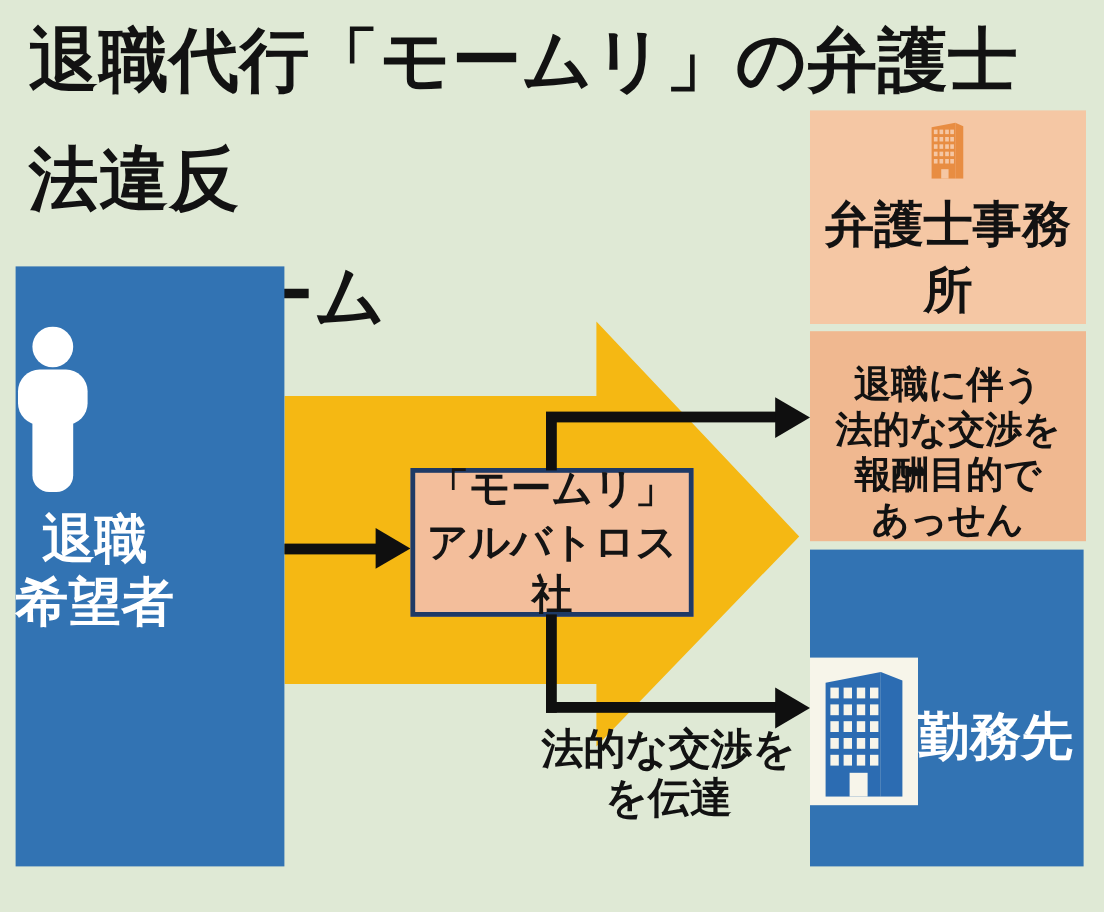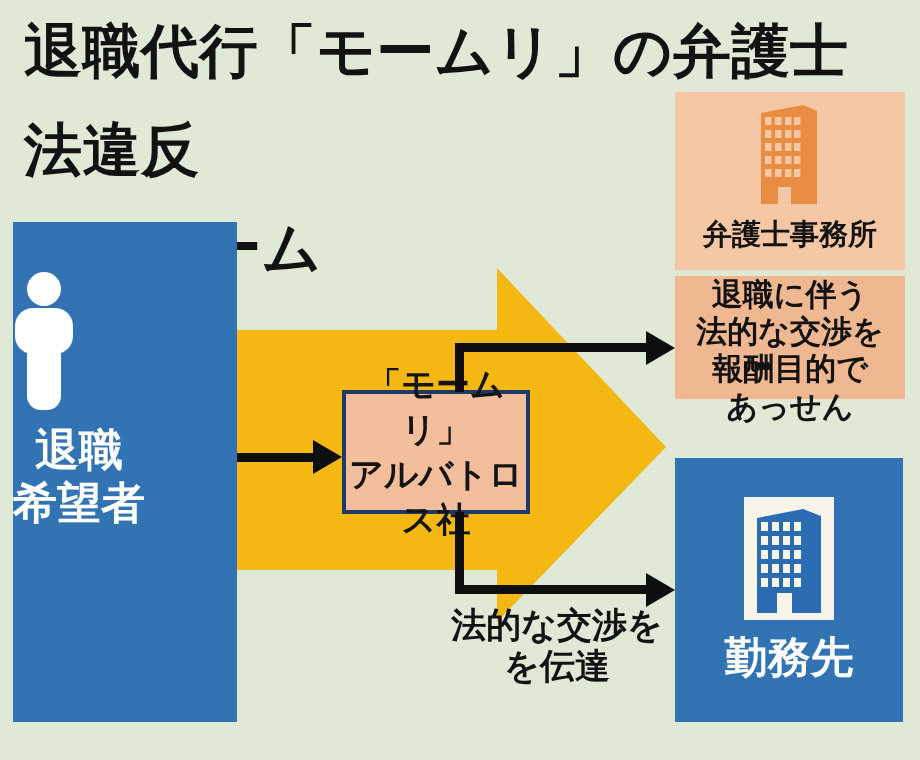--- a/index.html
+++ b/index.html
@@ -55,54 +55,54 @@
   #elbow-down-h{left:455px;top:585px;width:192px;height:9px;}
   #elbow-down-head{left:646px;top:573px;}
 
   #notify-label{
     left:432px;top:604px;width:250px;text-align:center;
     font-size:35px;font-weight:800;color:#121212;line-height:1.18;
   }
 
   
   #agency-box{
-    left:342px;top:390px;width:188px;height:124px;
+    left:342px;top:390px;width:236px;height:124px;
     background:#f3be9b;border:4px solid #1e3a66;box-sizing:border-box;
     display:flex;align-items:center;justify-content:center;
   }
   #agency-label{
     text-align:center;font-size:34px;font-weight:700;color:#141414;line-height:1.32;
   }
 
   
   #law-office-box{
     left:675px;top:92px;width:230px;height:178px;
     background:#f5c7a4;
     display:flex;flex-direction:column;align-items:center;
     padding-top:8px;box-sizing:border-box;
   }
   #law-office-label{
-    margin-top:11px;font-size:29px;font-weight:700;color:#121212;text-align:center;
+    margin-top:11px;font-size:41px;font-weight:700;color:#121212;text-align:center;
   }
 
   
   #referral-box{
-    left:675px;top:276px;width:230px;height:123px;
+    left:675px;top:276px;width:230px;height:175px;
     background:#f0b890;
-    display:flex;align-items:flex-start;justify-content:center;box-sizing:border-box;
+    display:flex;align-items:flex-end;justify-content:center;box-sizing:border-box;
   }
   #referral-text{
     text-align:center;font-size:31px;font-weight:800;color:#121212;line-height:1.2;
   }
 
   
   #employer-box{
     left:675px;top:458px;width:228px;height:264px;
     background:#3273b3;
-    display:flex;flex-direction:column;align-items:center;
+    display:flex;flex-direction:row;align-items:center;
     padding-top:39px;box-sizing:border-box;
   }
   #employer-tile{
     width:90px;height:123px;background:#f7f5ea;
     display:flex;align-items:center;justify-content:center;
   }
   #employer-label{
     margin-top:9px;color:#ffffff;font-size:43px;font-weight:800;text-align:center;
   }
 </style>

